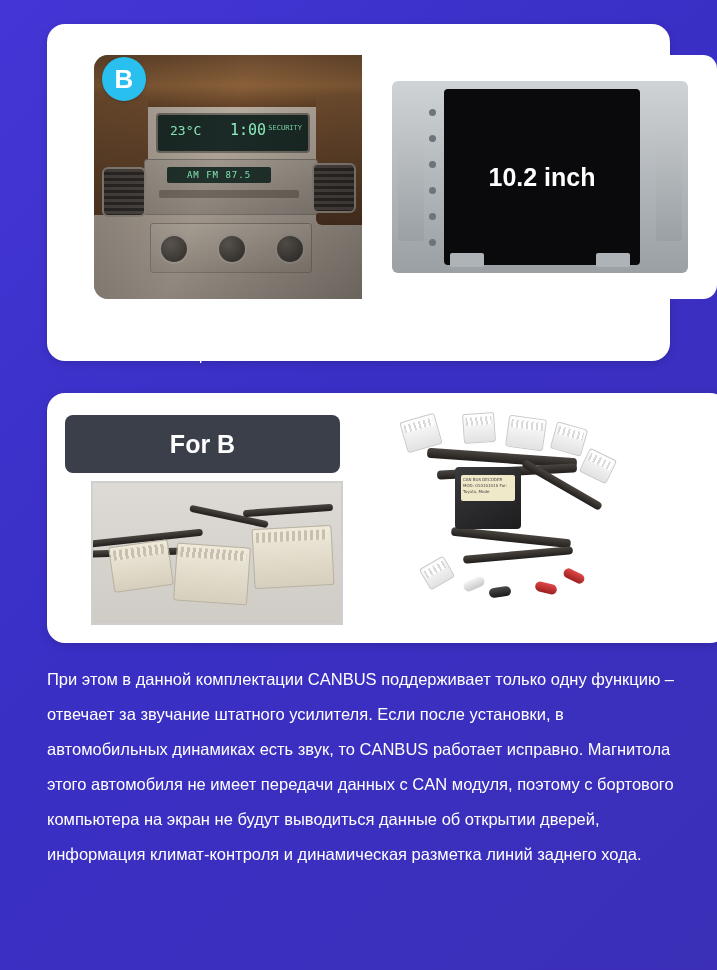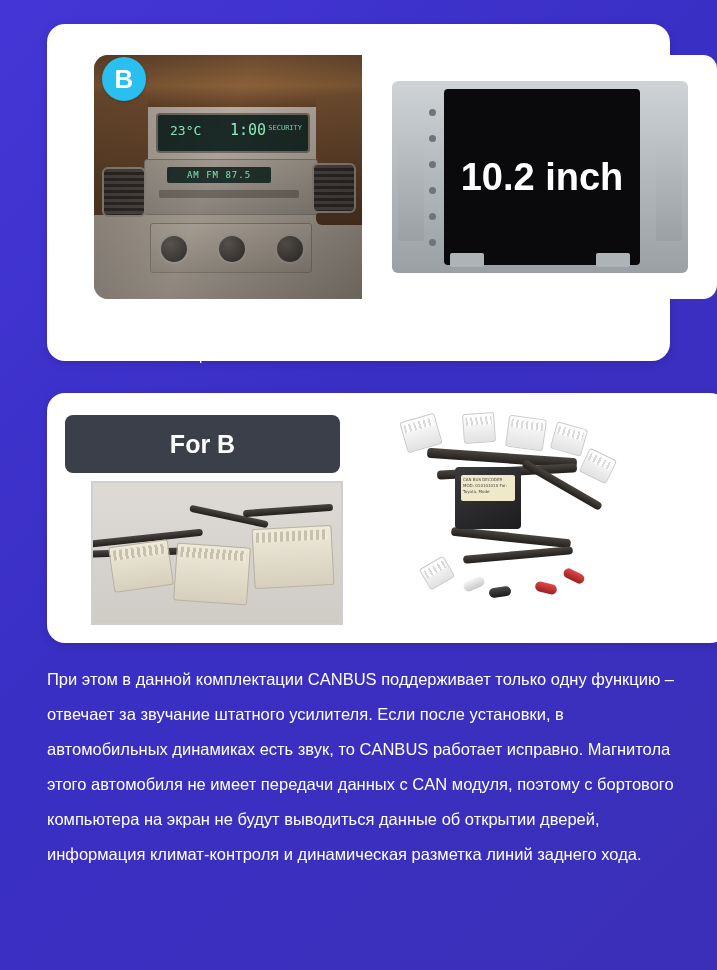--- a/index.html
+++ b/index.html
@@ -155,21 +155,21 @@
   }
   .unit-wing-l { left: 6px; }
   .unit-wing-r { right: 6px; }
   .unit-screen {
     position: absolute; left: 52px; top: 8px; width: 196px; height: 176px;
     background: #0a0a0c;
     border-radius: 4px;
     display: flex; align-items: center; justify-content: center;
   }
   .unit-screen-label {
-    color: #ffffff; font-size: 38px; font-weight: bold;
+    color: #ffffff; font-size: 25px; font-weight: bold;
   }
   .unit-btncol {
     position: absolute; left: 34px; top: 18px; width: 12px; height: 156px;
     display: flex; flex-direction: column; justify-content: space-around; align-items: center;
   }
   .unit-btn { width: 7px; height: 7px; border-radius: 50%; background: #6e7478; }
   .unit-bottom-tab {
     position: absolute; bottom: 6px; width: 34px; height: 14px;
     background: #aeb3b7; border-radius: 2px;
   }

